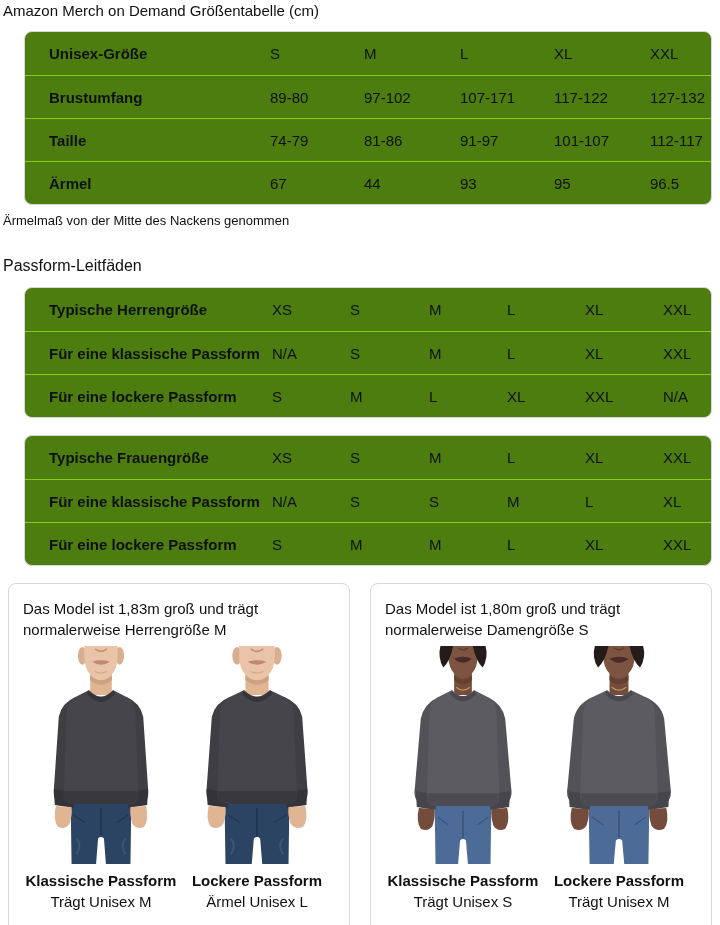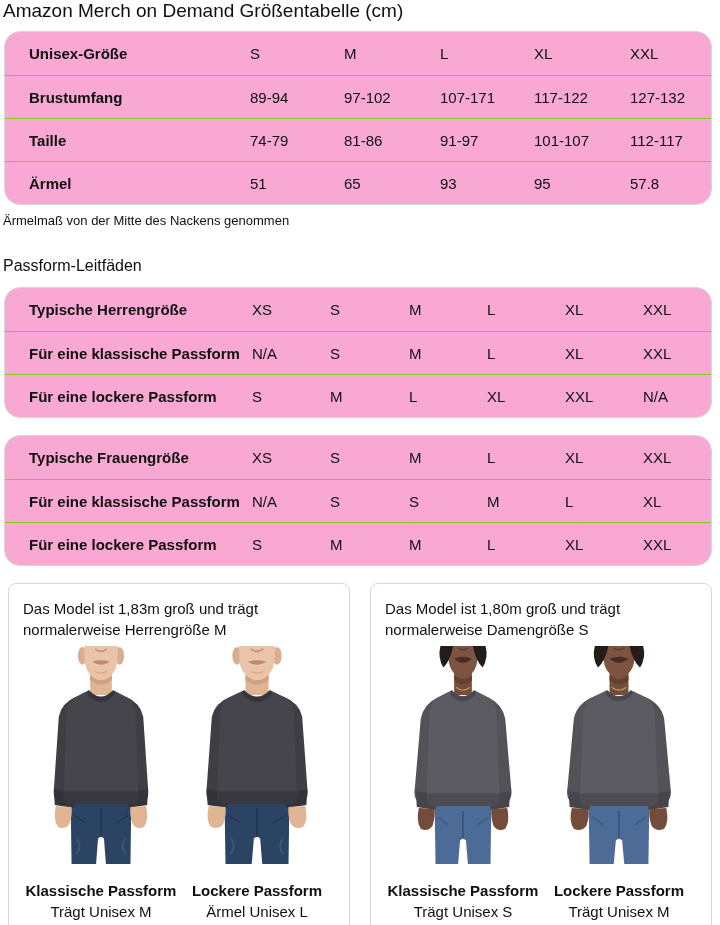--- a/index.html
+++ b/index.html
@@ -6,31 +6,31 @@
   html, body { background: #fff; }
   body {
     width: 720px; height: 925px;
     font-family: "Liberation Sans", "DejaVu Sans", sans-serif;
     color: #0f1111;
     overflow: hidden;
   }
   .page { padding-top: 2px; }
 
   .page-title {
-    font-size: 19px; line-height: 18px; font-weight: 400;
+    font-size: 15px; line-height: 18px; font-weight: 400;
     margin: 0 0 0 3px;
   }
 
   
   .chart-table {
-    margin: 11px 8px 0 4px;
+    margin: 11px 8px 0 24px;
     border: 1px solid #d5d9d9;
-    border-radius: 16px;
+    border-radius: 8px;
     overflow: hidden;
-    background: #f9a8d4;
+    background: #4d7c0f;
   }
   .t-row {
     display: grid;
     align-items: center;
     height: 43px;
     font-size: 15px;
   }
   .size-cols .t-row { grid-template-columns: 245px 94px 96px 94px 96px 1fr; }
   .fit-cols  .t-row { grid-template-columns: 247px 78px 79px 78px 78px 78px 1fr; }
   .t-row + .t-row { border-top: 1px solid #84cc16; }
@@ -59,21 +59,21 @@
     border-radius: 8px;
     background: #fff;
     padding: 14px 14px 10px 14px;
     height: 351px;
   }
   .card-heading { font-size: 15px; line-height: 21px; font-weight: 400; }
   .figures { display: flex; margin-top: 6px; }
   .figure { flex: 1; text-align: center; }
   .figure svg { width: 148px; height: 218px; display: block; margin: 0 auto; }
   .figure.loose svg { transform: scaleX(1.07); transform-origin: 50% 100%; }
-  .fit-caption { font-size: 15px; line-height: 21px; font-weight: 700; margin-top: 16px; }
+  .fit-caption { font-size: 15px; line-height: 21px; font-weight: 700; margin-top: 6px; }
   .size-caption { font-size: 15px; line-height: 22px; font-weight: 400; }
 
   .svg-defs { position: absolute; width: 0; height: 0; overflow: hidden; }
 </style>
 </head>
 <body>
 
 <svg class="svg-defs" aria-hidden="true">
   <defs>
     <symbol id="fig-male" viewBox="0 0 150 222">
@@ -154,41 +154,41 @@
     <div class="t-row">
       <div class="t-label">Unisex-Größe</div>
       <div class="t-val">S</div>
       <div class="t-val">M</div>
       <div class="t-val">L</div>
       <div class="t-val">XL</div>
       <div class="t-val">XXL</div>
     </div>
     <div class="t-row">
       <div class="t-label">Brustumfang</div>
-      <div class="t-val">89-94</div>
+      <div class="t-val">89-80</div>
       <div class="t-val">97-102</div>
       <div class="t-val">107-171</div>
       <div class="t-val">117-122</div>
       <div class="t-val">127-132</div>
     </div>
     <div class="t-row">
       <div class="t-label">Taille</div>
       <div class="t-val">74-79</div>
       <div class="t-val">81-86</div>
       <div class="t-val">91-97</div>
       <div class="t-val">101-107</div>
       <div class="t-val">112-117</div>
     </div>
     <div class="t-row">
       <div class="t-label">Ärmel</div>
-      <div class="t-val">51</div>
-      <div class="t-val">65</div>
+      <div class="t-val">67</div>
+      <div class="t-val">44</div>
       <div class="t-val">93</div>
       <div class="t-val">95</div>
-      <div class="t-val">57.8</div>
+      <div class="t-val">96.5</div>
     </div>
   </div>
 
   <div class="footnote">Ärmelmaß von der Mitte des Nackens genommen</div>
 
   <div class="section-title">Passform-Leitfäden</div>
 
   <div class="chart-table fit-cols first-fit">
     <div class="t-row">
       <div class="t-label">Typische Herrengröße</div>

